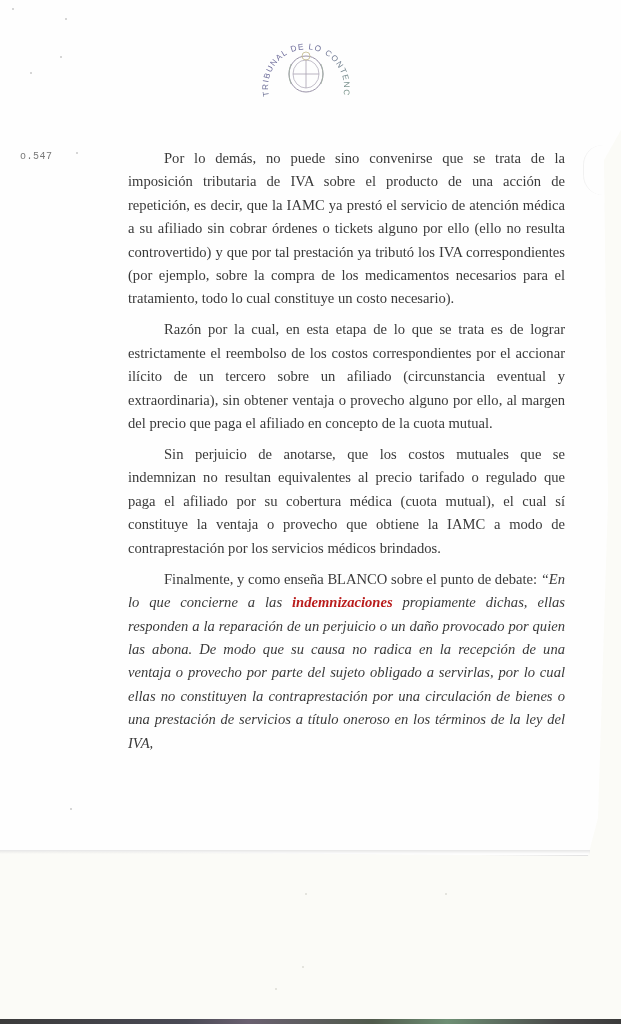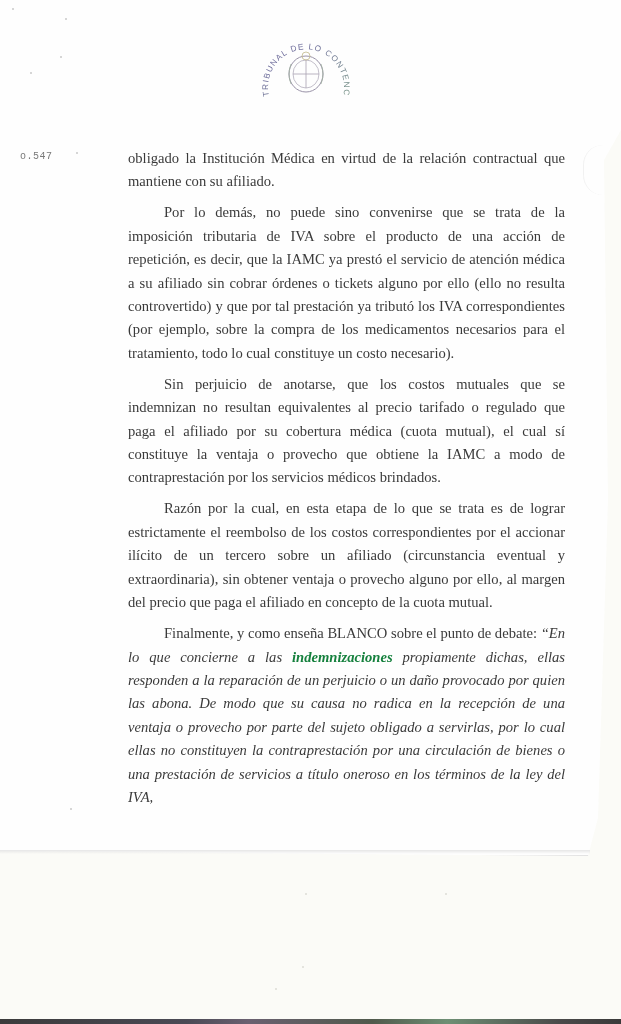--- a/index.html
+++ b/index.html
@@ -70,21 +70,21 @@
     }
     .body-text p.first {
       text-indent: 0;
     }
     .quote {
       font-style: italic;
     }
     .quote b {
       font-style: italic;
       font-weight: bold;
-      color: #15803d;
+      color: #b91c1c;
     }
     .speck {
       position: absolute;
       width: 2px;
       height: 2px;
       border-radius: 1px;
       background: #c9c9c9;
     }
     .bottom-bar {
       position: absolute;
@@ -132,24 +132,23 @@
       <circle cx="59" cy="34" r="4" fill="none" stroke="#c2b98a" stroke-width="0.8"></circle>
       <path d="M 44,62 Q 40,52 44,42" fill="none" stroke="#9fb0a0" stroke-width="0.8"></path>
       <path d="M 74,62 Q 78,52 74,42" fill="none" stroke="#9fb0a0" stroke-width="0.8"></path>
     </svg>
 
     <div class="margin-number">o.547</div>
 
     <div class="fold-mark"></div>
 
     <div class="body-text">
-      <p class="first">obligado la Institución Médica en virtud de la relación contractual que mantiene con su afiliado.</p>
       <p class="indent">Por lo demás, no puede sino convenirse que se trata de la imposición tributaria de IVA sobre el producto de una acción de repetición, es decir, que la IAMC ya prestó el servicio de atención médica a su afiliado sin cobrar órdenes o tickets alguno por ello (ello no resulta controvertido) y que por tal prestación ya tributó los IVA correspondientes (por ejemplo, sobre la compra de los medicamentos necesarios para el tratamiento, todo lo cual constituye un costo necesario).</p>
+      <p class="indent">Razón por la cual, en esta etapa de lo que se trata es de lograr estrictamente el reembolso de los costos correspondientes por el accionar ilícito de un tercero sobre un afiliado (circunstancia eventual y extraordinaria), sin obtener ventaja o provecho alguno por ello, al margen del precio que paga el afiliado en concepto de la cuota mutual.</p>
       <p class="indent">Sin perjuicio de anotarse, que los costos mutuales que se indemnizan no resultan equivalentes al precio tarifado o regulado que paga el afiliado por su cobertura médica (cuota mutual), el cual sí constituye la ventaja o provecho que obtiene la IAMC a modo de contraprestación por los servicios médicos brindados.</p>
-      <p class="indent">Razón por la cual, en esta etapa de lo que se trata es de lograr estrictamente el reembolso de los costos correspondientes por el accionar ilícito de un tercero sobre un afiliado (circunstancia eventual y extraordinaria), sin obtener ventaja o provecho alguno por ello, al margen del precio que paga el afiliado en concepto de la cuota mutual.</p>
       <p class="indent"><span>Finalmente, y como enseña BLANCO sobre el punto de debate: </span><span class="quote">“En lo que concierne a las </span><span class="quote"><b>indemnizaciones</b></span><span class="quote"> propiamente dichas, ellas responden a la reparación de un perjuicio o un daño provocado por quien las abona. De modo que su causa no radica en la recepción de una ventaja o provecho por parte del sujeto obligado a servirlas, por lo cual ellas no constituyen la contraprestación por una circulación de bienes o una prestación de servicios a título oneroso en los términos de la ley del IVA,</span></p>
     </div>
 
     <span class="speck" style="left:12px;top:8px;"></span>
     <span class="speck" style="left:65px;top:18px;"></span>
     <span class="speck" style="left:60px;top:56px;"></span>
     <span class="speck" style="left:30px;top:72px;"></span>
     <span class="speck" style="left:76px;top:152px;"></span>
     <span class="speck" style="left:70px;top:808px;"></span>
   </div>

